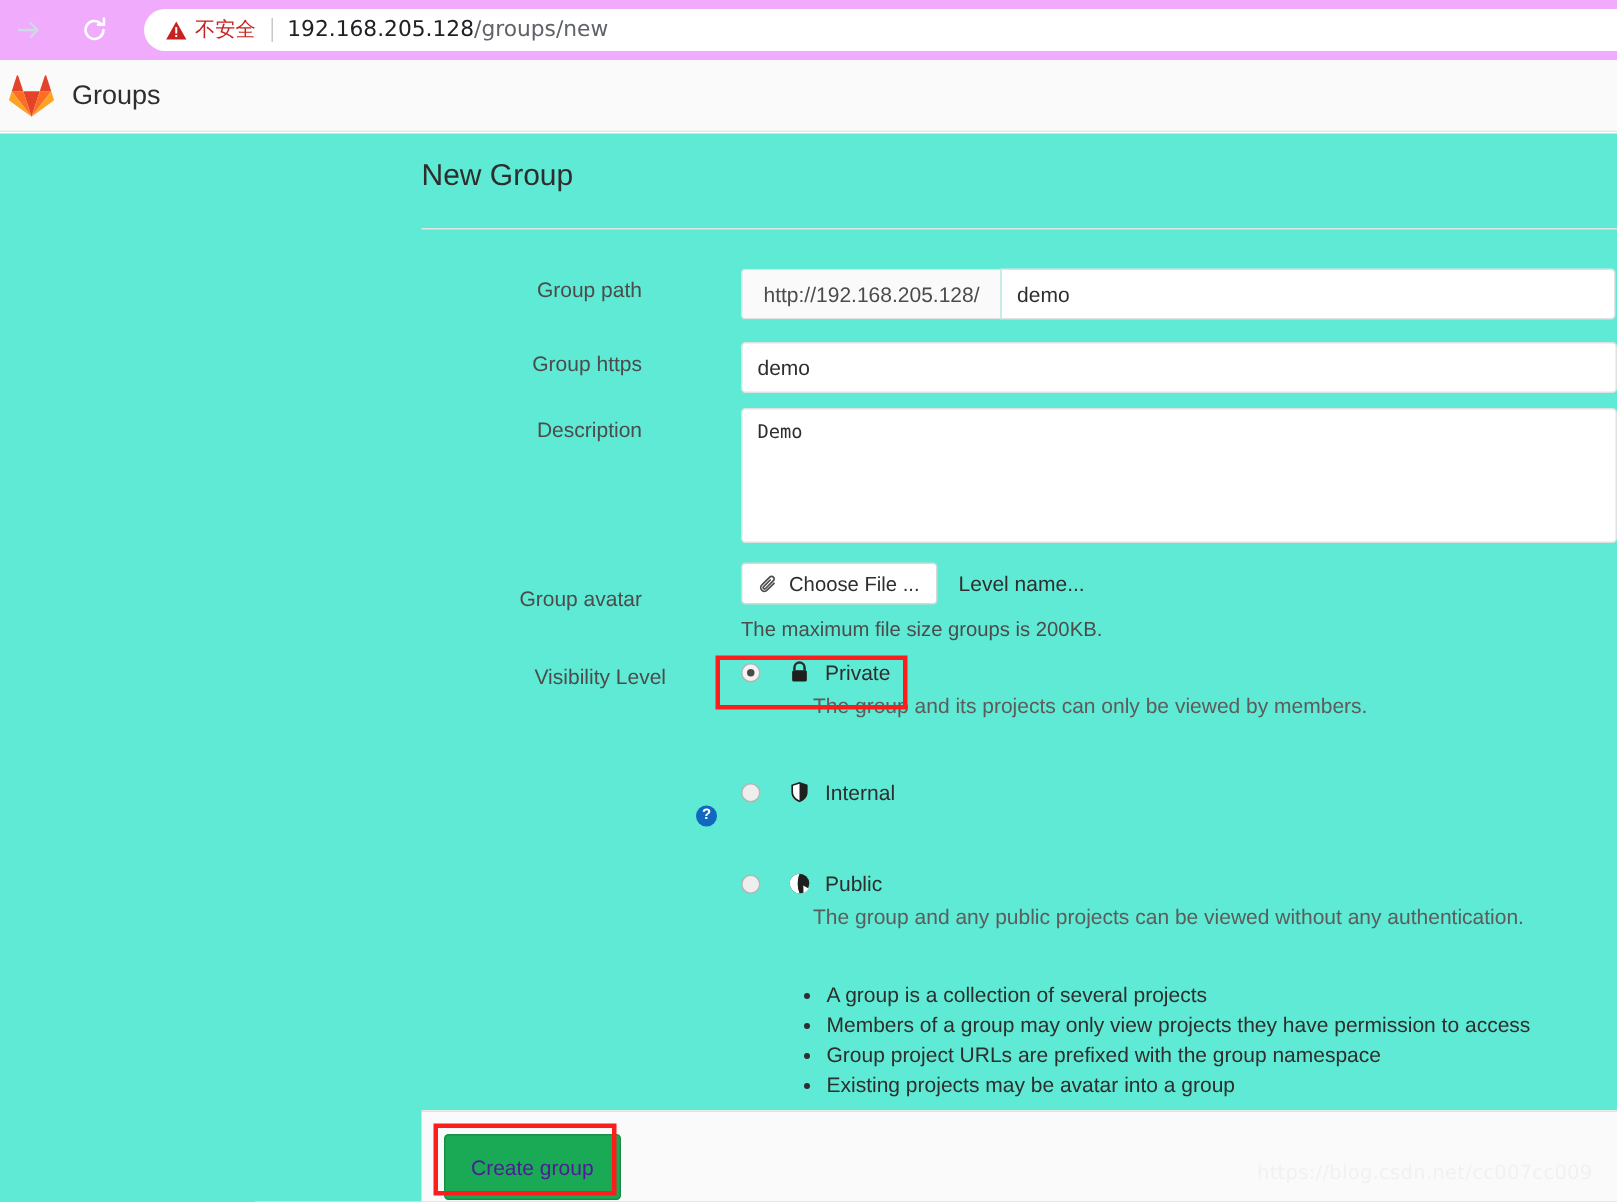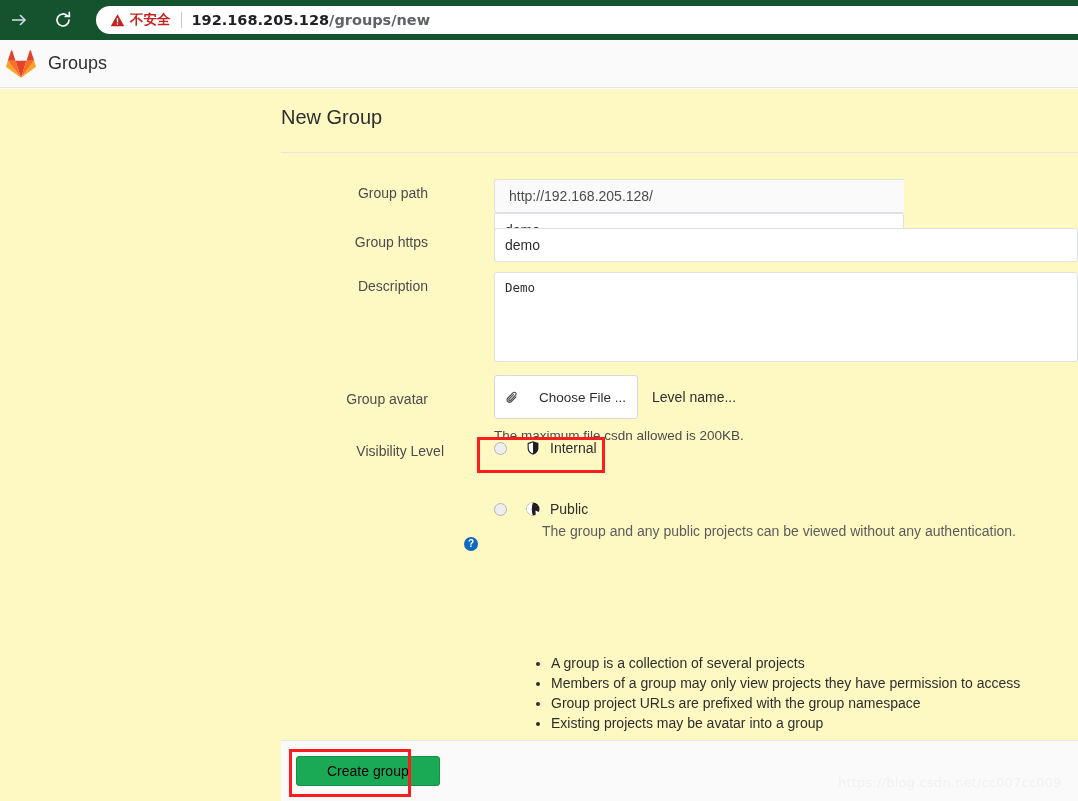--- a/index.html
+++ b/index.html
@@ -8,22 +8,22 @@
     width: 1078px; height: 801px;
     overflow: hidden;
     background: #ffffff;
     font-family: "Liberation Sans", sans-serif;
   }
 
   
   #browser-bar {
     position: absolute; left: 0; top: 0;
     width: 1078px; height: 40px;
-    background: #14532d;
-    display: flex; align-items: center; font-weight: bold;
+    background: #f0abfc;
+    display: flex; align-items: center;
   }
   #browser-bar .nav-ico {
     width: 30px; height: 30px;
     display: flex; align-items: center; justify-content: center;
     color: #cfd9e6;
     flex: 0 0 auto;
   }
   #fwd-icon { margin-left: 4px; }
   #reload-icon { margin-left: 14px; }
   #omnibox {
@@ -65,21 +65,21 @@
     padding-left: 6px;
   }
   #gl-logo { width: 30px; height: 30px; flex: 0 0 auto; }
   #gl-title {
     margin-left: 12px;
     font-size: 18px; color: #2e2e2e;
     font-weight: 400;
   }
 
   
-  #content { position: absolute; left: 0; top: 89px; width: 1078px; height: 712px; background:#fef9c3; }
+  #content { position: absolute; left: 0; top: 89px; width: 1078px; height: 712px; background:#5eead4; }
 
   #page-title {
     position: absolute; left: 281px; top: 17px;
     font-size: 20px; color: #2e2e2e; font-weight: 400;
   }
   #title-rule {
     position: absolute; left: 281px; top: 63px;
     width: 797px; height: 1px; background: #e5e5e5;
   }
 
@@ -96,21 +96,21 @@
     height: 34px;
     border: 1px solid #dfe1e5;
     background: #fff;
     font-size: 14px; color: #2e2e2e;
     padding: 0 10px;
     display: flex; align-items: center;
     border-radius: 3px;
   }
 
   
-  #grouppath-group { display: flex; flex-direction: column; }
+  #grouppath-group { display: flex; }
   #path-prefix {
     height: 34px;
     border: 1px solid #dfe1e5; border-right: none;
     background: #fafafa;
     border-radius: 3px 0 0 3px;
     padding: 0 14px;
     display: flex; align-items: center;
     font-size: 14px; color: #4c4c4c;
     white-space: nowrap;
   }
@@ -133,24 +133,24 @@
     background: #fff;
     padding: 7px 10px;
     font-family: "DejaVu Sans Mono", monospace;
     font-size: 12.5px; color: #2e2e2e;
     line-height: 1.35;
     white-space: pre-wrap;
   }
 
   
   #choose-file-btn {
-    height: 44px;
+    height: 28px;
     border: 1px solid #d8d8d8; border-radius: 3px;
     background: #fff;
-    display: inline-flex; align-items: center; gap: 20px;
+    display: inline-flex; align-items: center; gap: 7px;
     padding: 0 11px;
     font-size: 13.5px; color: #2e2e2e;
   }
   #file-name-label {
     margin-left: 14px;
     font-size: 14px; color: #2e2e2e;
   }
   #avatar-hint {
     font-size: 13.5px; color: #4c4c4c;
     margin-top: 9px;
@@ -210,23 +210,23 @@
   #footer-rule {
     position: absolute; left: 281px; top: 651px;
     width: 797px; height: 1px; background: #e8e8e8;
   }
   #footer-band {
     position: absolute; left: 281px; top: 652px;
     width: 797px; height: 60px; background: #fafafa;
   }
   #create-group-btn {
     position: absolute; left: 296px; top: 756px;
-    height: 30px; padding: 0 30px;
+    height: 44px; padding: 0 17px;
     background: #1aaa55; border: 1px solid #168f48;
-    border-radius: 3px; color: #000000;
+    border-radius: 3px; color: #4c1d95;
     font-size: 14px;
     display: flex; align-items: center; justify-content: center;
   }
 
   #watermark {
     position: absolute; left: 838px; top: 775px;
     font-size: 13px; color: #f1f1f1;
     font-family: "DejaVu Sans", sans-serif;
     letter-spacing: 0.2px;
   }
@@ -309,29 +309,42 @@
     <div class="fctrl" style="top:0;">
       <div style="display:flex; align-items:center;">
         <div id="choose-file-btn">
           <svg width="13" height="13" viewBox="0 0 16 16" fill="none" stroke="#4c4c4c" stroke-width="1.4" stroke-linecap="round">
             <path d="M12.3 7.2 L6.6 12.9 a3 3 0 0 1-4.3-4.3 L8.8 2.1 a2.1 2.1 0 0 1 3 3 L5.4 11.5 a1.1 1.1 0 0 1-1.6-1.6 L9.2 4.5"></path>
           </svg>
           <span>Choose File ...</span>
         </div>
         <span id="file-name-label">Level name...</span>
       </div>
-      <div id="avatar-hint">The maximum file csdn allowed is 200KB.</div>
+      <div id="avatar-hint">The maximum file size groups is 200KB.</div>
     </div>
   </div>
 
   <div class="form-row" style="top:348px;">
     <div class="flabel" style="left:264px; top:6px;">Visibility Level</div>
 
     <div class="fctrl" style="left:494px; top:0;">
 
+      <div class="vis-opt" style="margin-bottom:39px;">
+        <div class="vis-head">
+          <span class="radio checked"></span>
+          <span class="vis-icon">
+            <svg width="16" height="16" viewBox="0 0 16 16">
+              <path d="M4.6 7V5.1a3.4 3.4 0 0 1 6.8 0V7" fill="none" stroke="#2e2e2e" stroke-width="1.7"></path>
+              <rect x="3.1" y="6.8" width="9.8" height="7.6" rx="1.1" fill="#1f1f1f"></rect>
+            </svg>
+          </span>
+          <span class="vis-name">Private</span>
+        </div>
+        <div class="vis-desc">The group and its projects can only be viewed by members.</div>
+      </div>
 
       <div class="vis-opt" style="margin-bottom:39px;">
         <div class="vis-head">
           <span class="radio"></span>
           <span class="vis-icon">
             <svg width="16" height="16" viewBox="0 0 16 16">
               <path d="M8 1.3 L13.4 3.1 V8 c0 3.6-2.6 5.8-5.4 6.8 C5.2 13.8 2.6 11.6 2.6 8 V3.1 Z" fill="#1f1f1f"></path>
               <path d="M8 2.5 V13.6 C5.8 12.6 3.7 10.8 3.7 8 V3.9 Z" fill="#ffffff"></path>
             </svg>
           </span>

